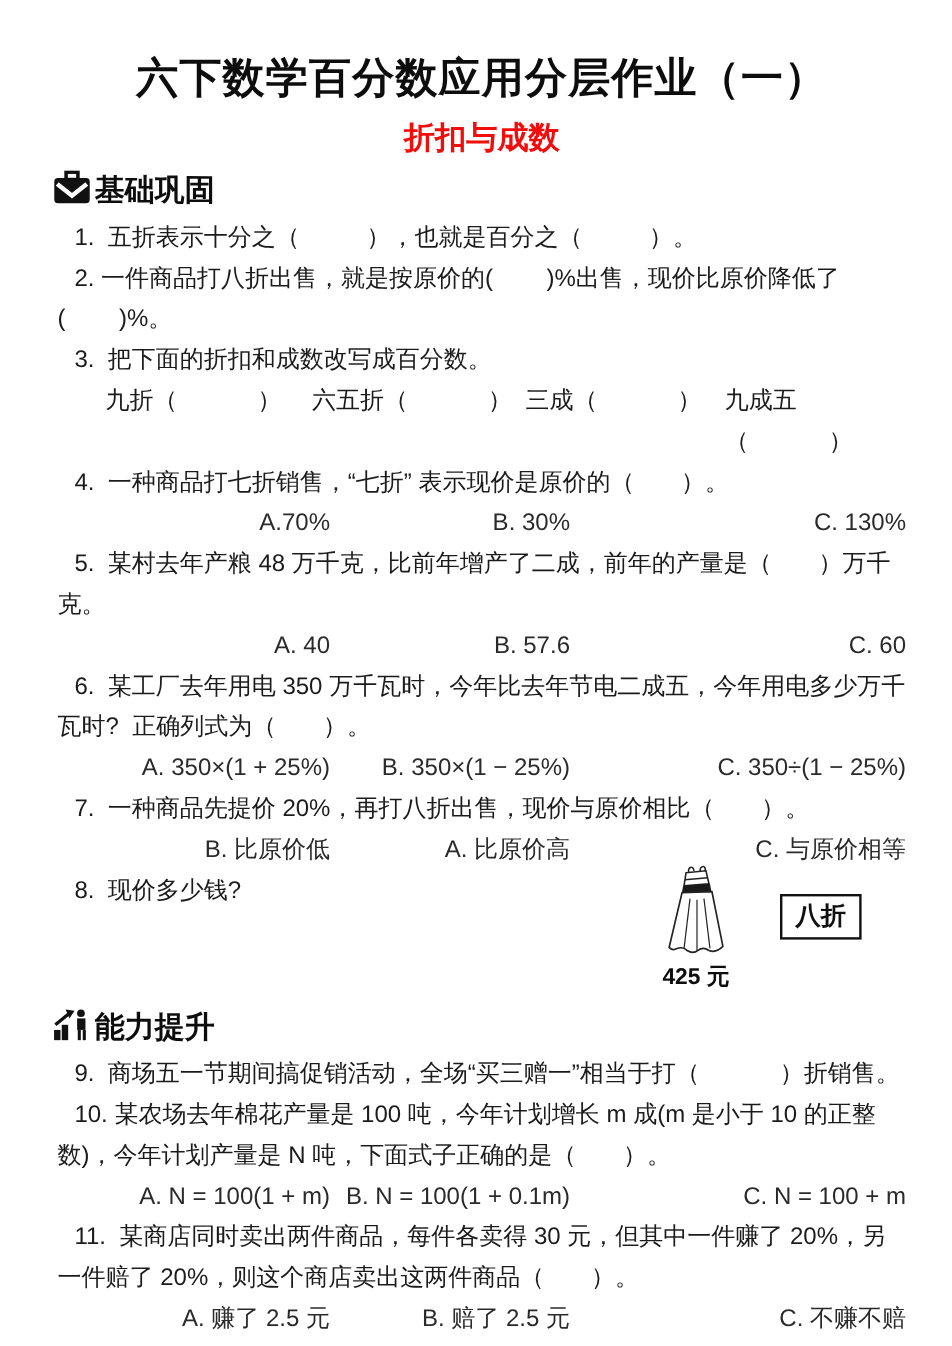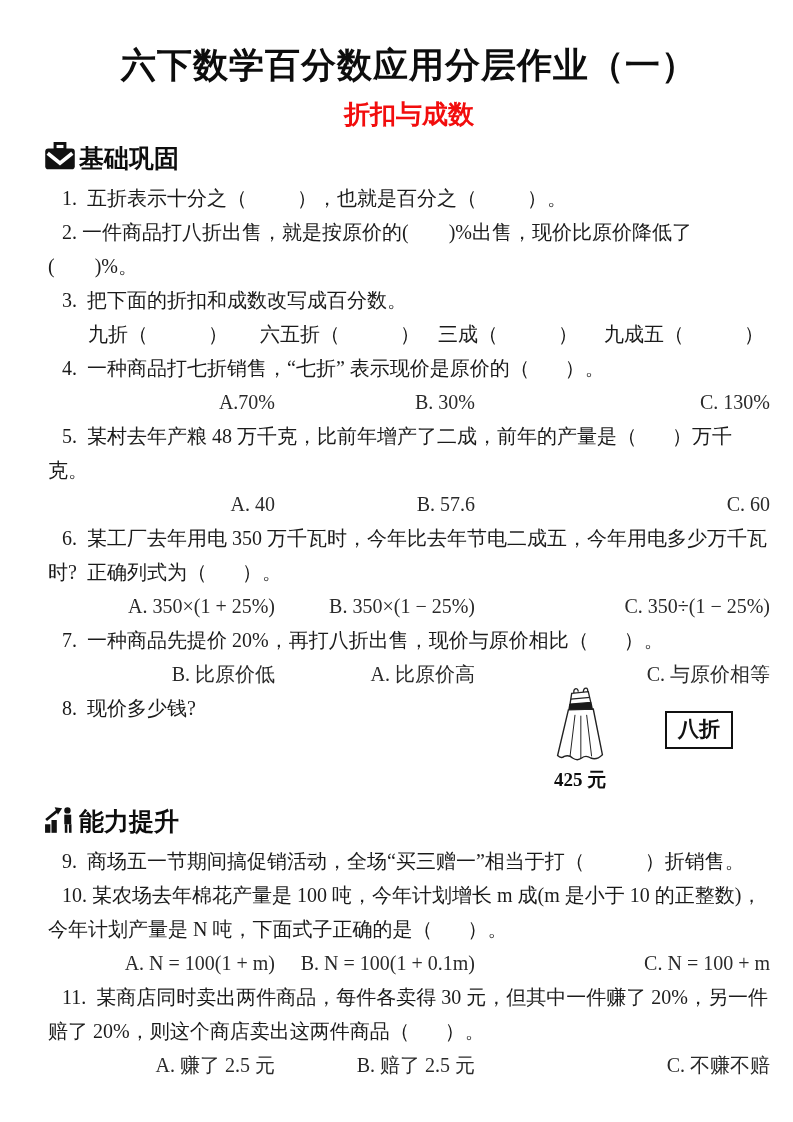--- a/index.html
+++ b/index.html
@@ -1,23 +1,23 @@
 <!DOCTYPE html>
 <html><head>
 <meta charset="utf-8">
 <style>
   html,body { margin:0; padding:0; background:#ffffff; }
   .page {
     position:relative;
     width:793px; height:1122px;
     box-sizing:border-box;
-    padding:18px 23px 0 48px;
+    padding:18px 38px 0 48px;
     background:#ffffff;
     color:#141414;
-    font-family:Liberation Serif, serif;
+    font-family:Liberation Sans, sans-serif;
     overflow:hidden;
   }
   .title {
     margin:24px 0 6px 0;
     text-align:center;
     font-size:35px;
     font-weight:900;
     letter-spacing:1px;
     color:#0d0d0d;
   }
@@ -70,21 +70,21 @@
   .dress-fig {
     position:absolute;
     left:490px; top:-6px;
     width:84px;
     text-align:center;
     line-height:20px;
   }
   .dress-fig .price { font-size:19px; font-weight:700; color:#0d0d0d; margin-top:2px; }
   .tag-box {
     position:absolute;
-    left:617px; top:20px;
+    left:602px; top:20px;
     border:2px solid #111;
     padding:2px 11px 4px 11px;
     font-size:21px;
     font-weight:600;
     color:#111;
     background:#fff;
   }
 </style>
 </head>
 <body>

